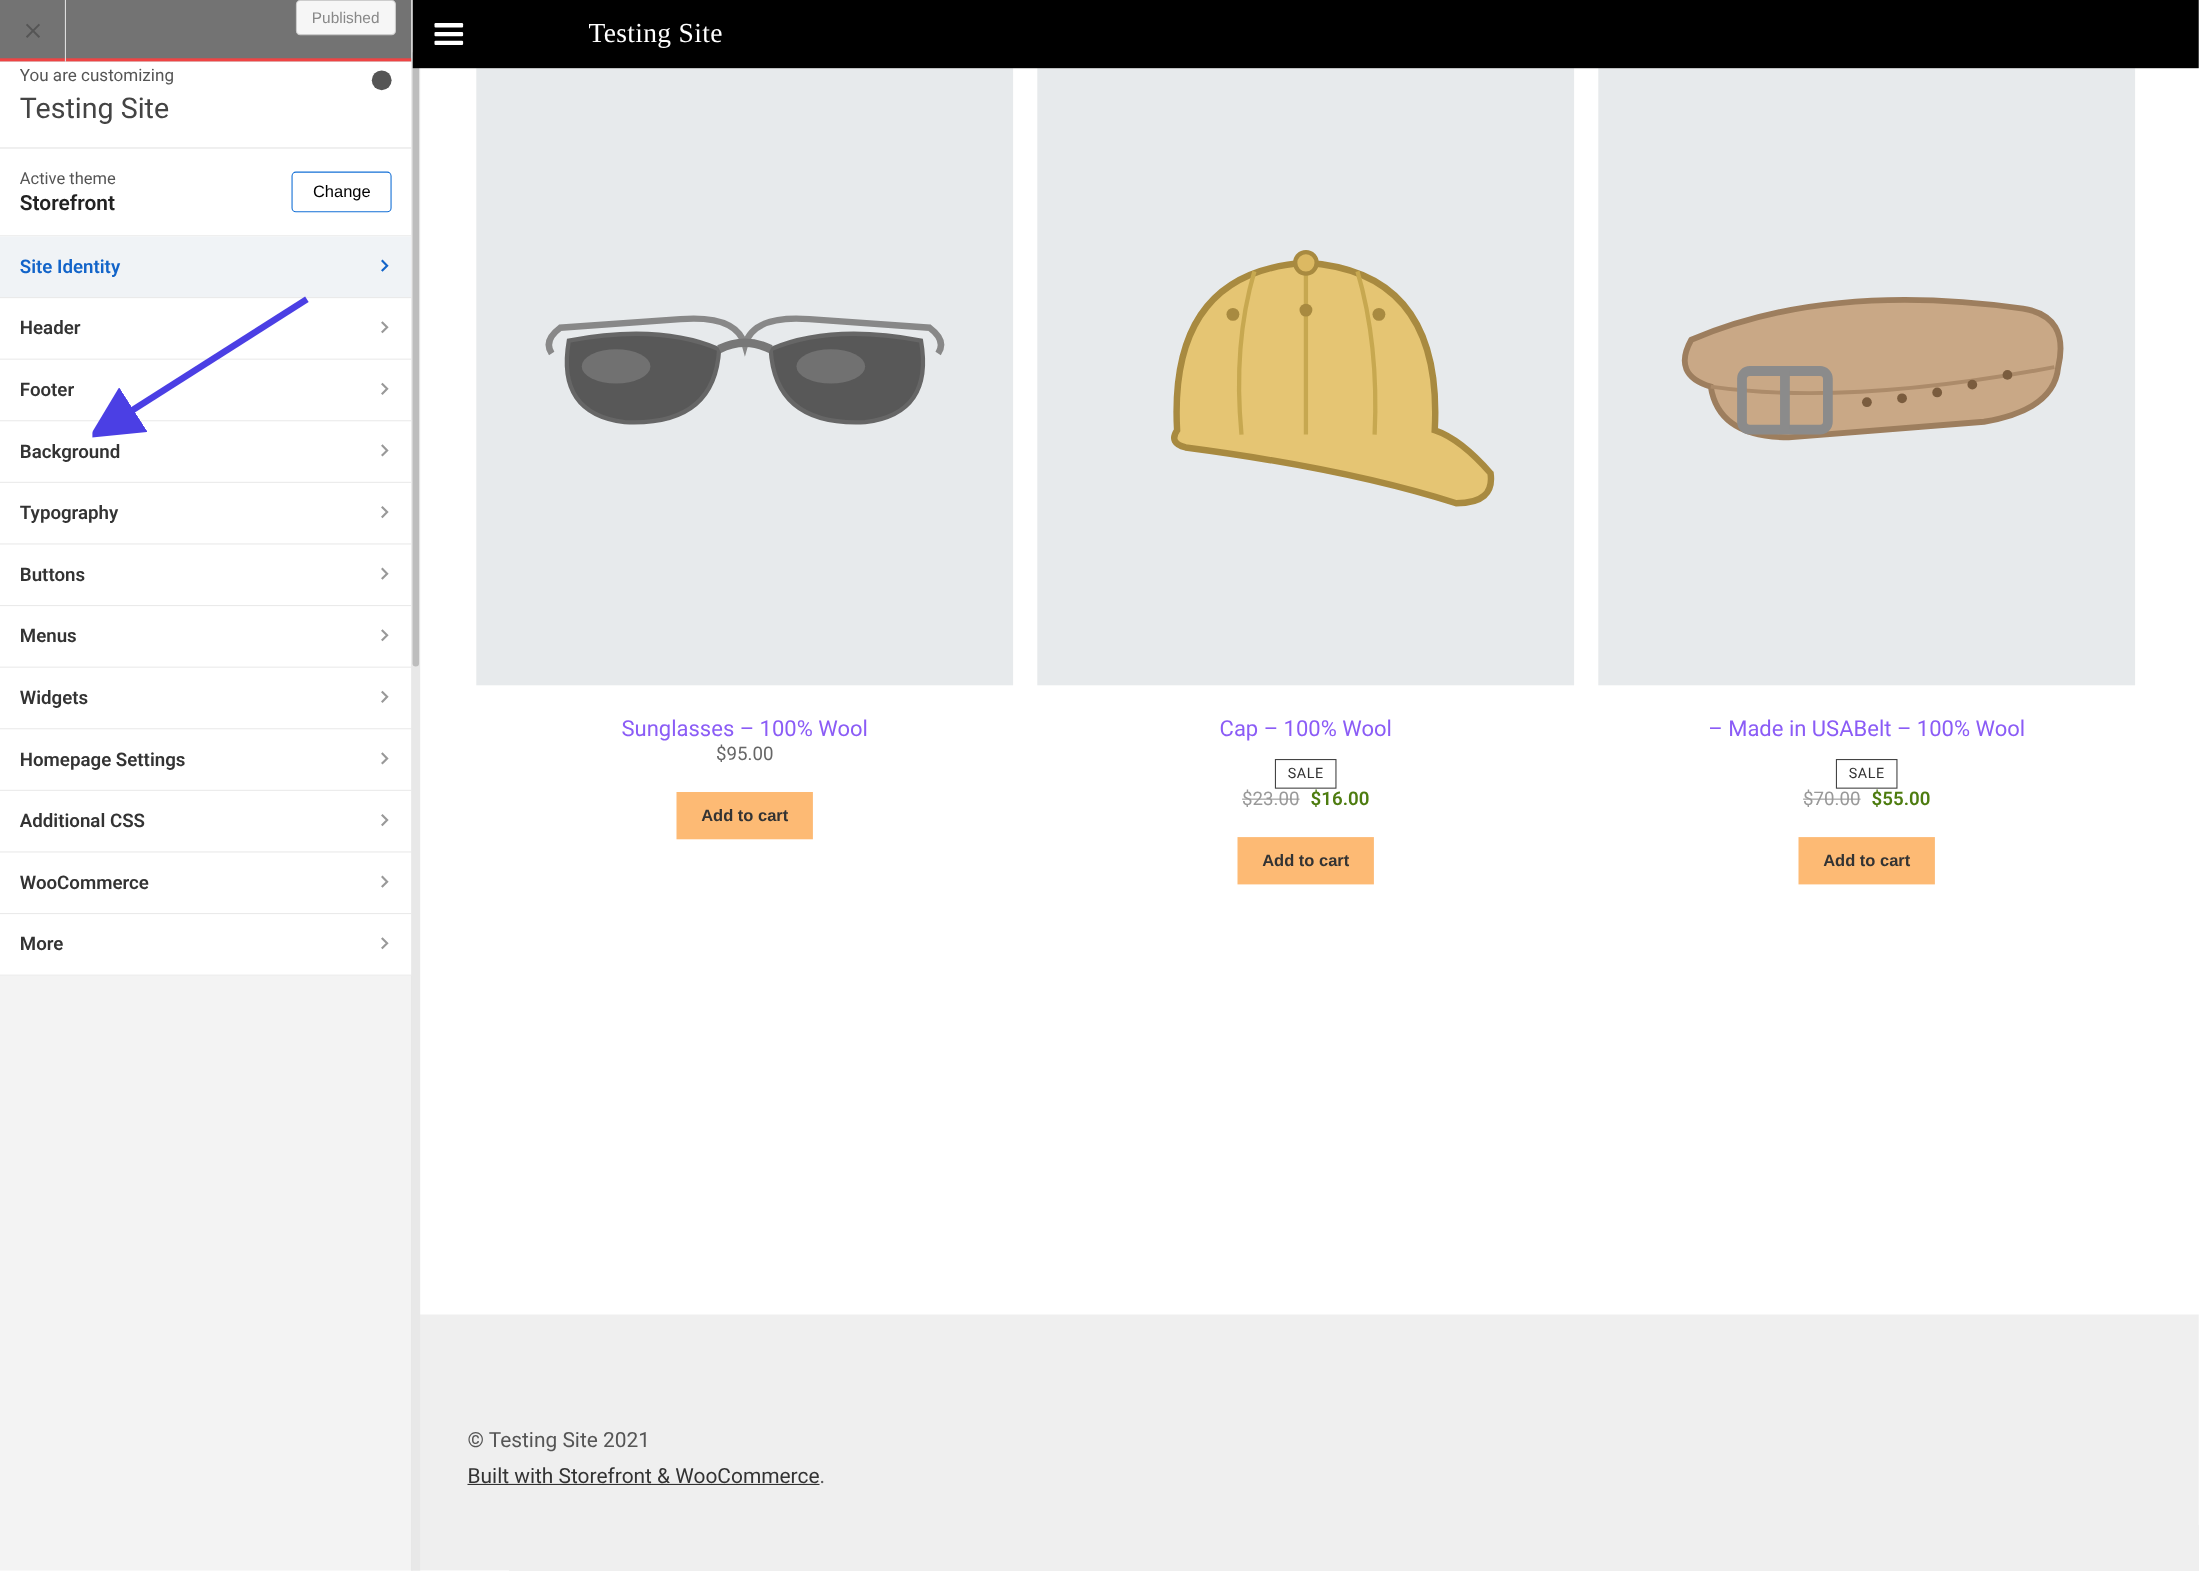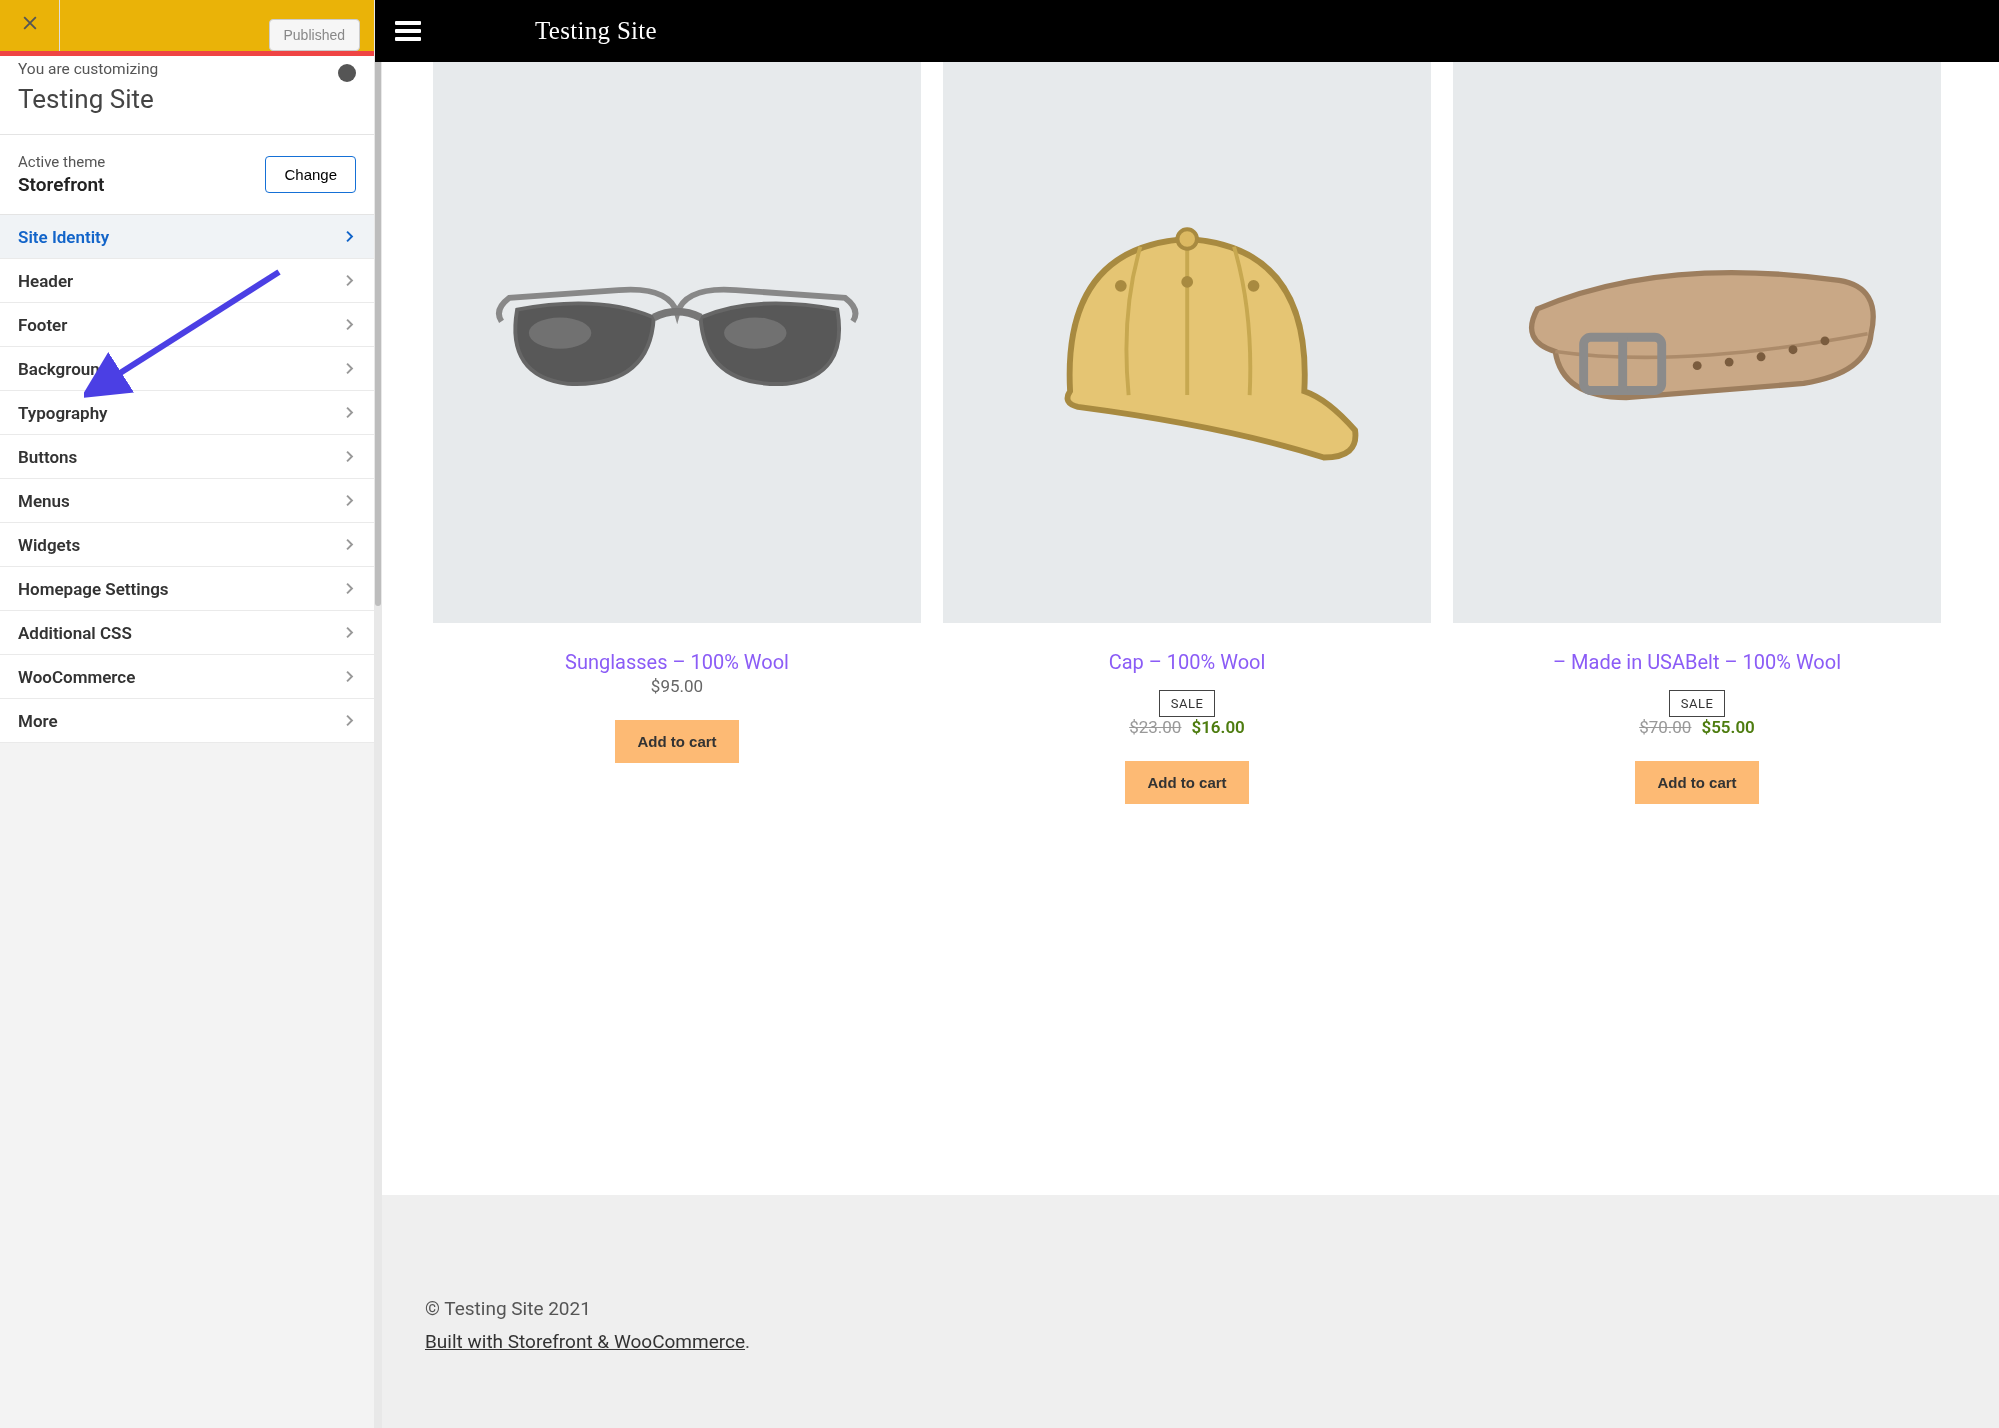--- a/index.html
+++ b/index.html
@@ -26,25 +26,25 @@
     content: "";
     position: absolute;
     top: 46px; left: 1px;
     width: 6px; height: 560px;
     background: #bdbdbd;
     border-radius: 3px;
   }
 
   .top-bar {
     display: flex;
-    align-items: flex-end;
+    align-items: flex-start;
     justify-content: space-between;
     height: 56px;
-    background: #eab308;
-    border-bottom: 5px solid #ef4444;
+    background: #737373;
+    border-bottom: 3px solid #ef4444;
     padding: 0 14px 0 0;
   }
   .close-btn {
     width: 60px; height: 56px;
     display: flex; align-items: center; justify-content: center;
     border-right: 1px solid #ddd;
     cursor: pointer;
     color: #555;
   }
   .close-btn svg { width: 20px; height: 20px; stroke: #555; stroke-width: 2.2; }
@@ -89,21 +89,21 @@
     border: 1.5px solid #1570d6;
     color: #000000; background: #fff;
     padding: 9px 18px; border-radius: 4px;
     font-size: 15px; cursor: pointer;
   }
 
   .panel-list { background: #fff; }
   .panel-item {
     display: flex; align-items: center; justify-content: space-between;
     padding: 0 18px;
-    height: 44px;
+    height: 56px;
     border-bottom: 1px solid #eaeaea;
     cursor: pointer;
     font-size: 17px; font-weight: 600; color: #333;
   }
   .panel-item.active { color: #1264c9; background: #f0f3f6; }
   .panel-item .chev { color: #999; }
   .panel-item.active .chev { color: #1264c9; }
   .chev svg { width: 13px; height: 13px; stroke-width: 2.4; fill: none; }
 
   

